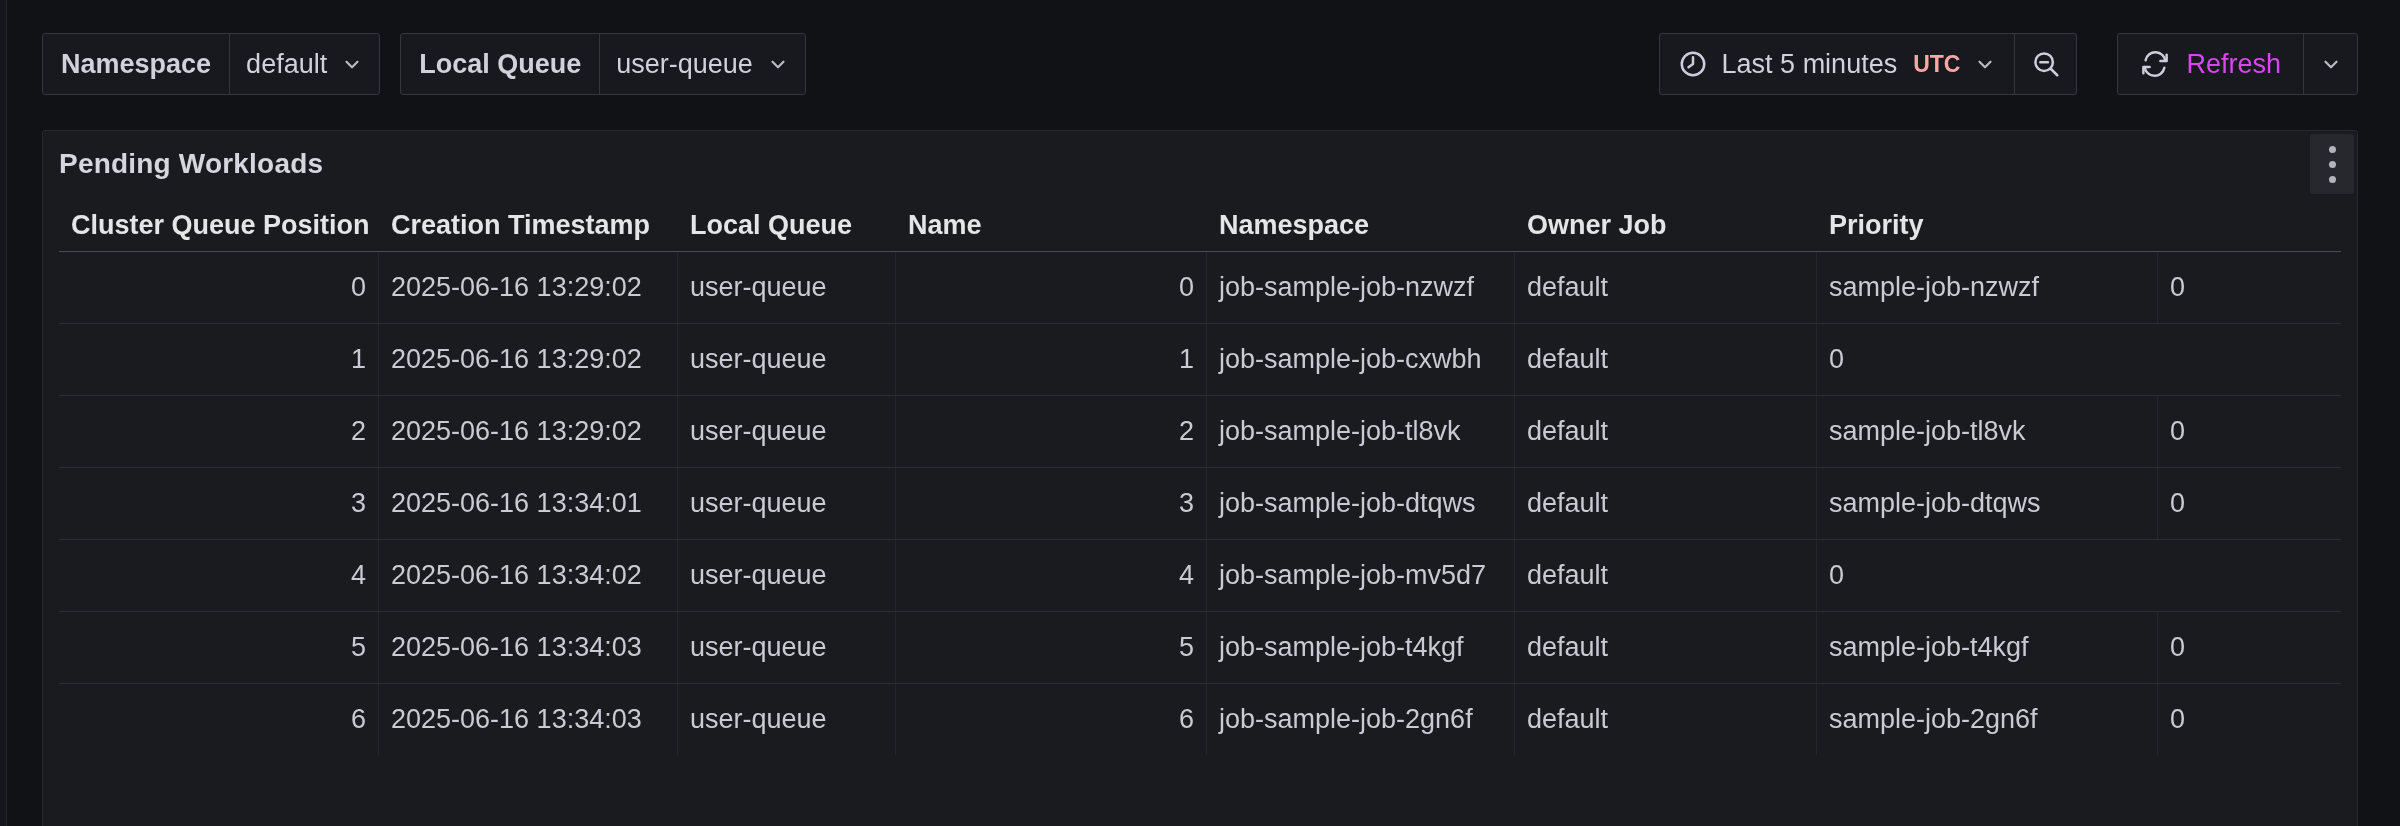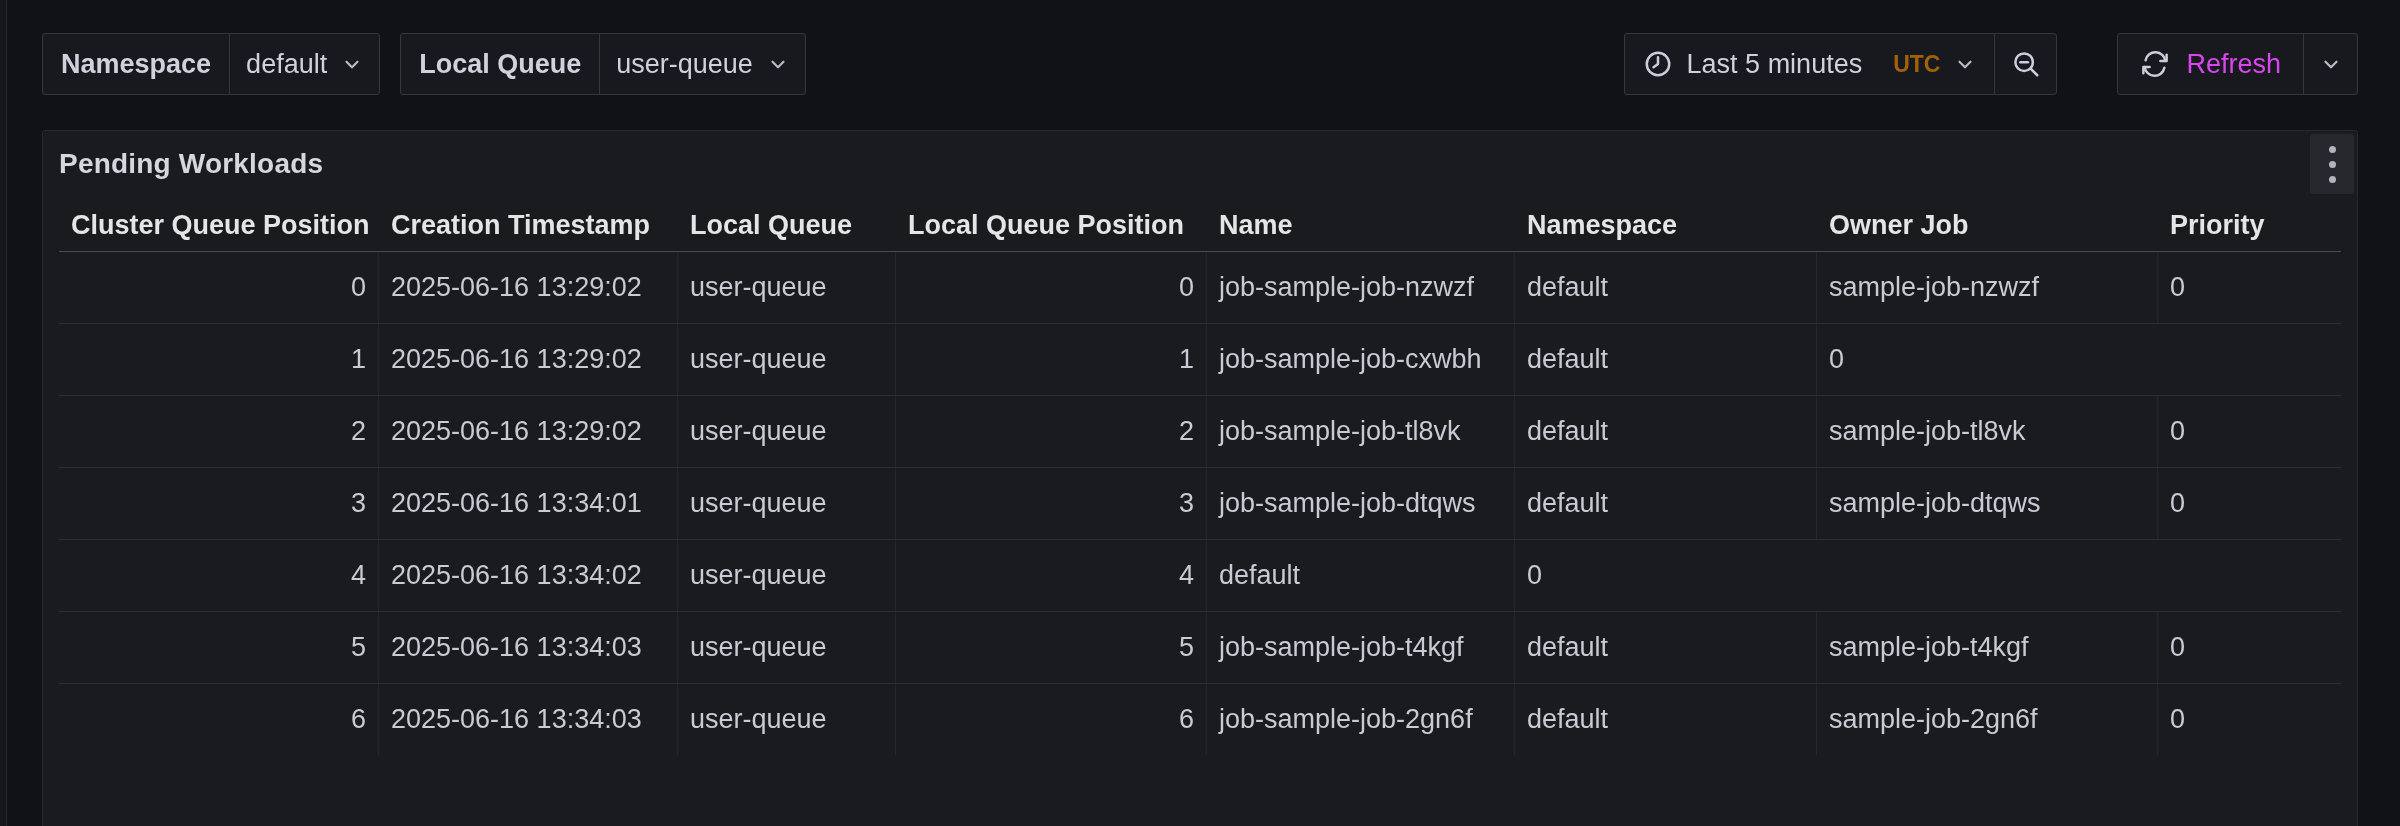--- a/index.html
+++ b/index.html
@@ -15,39 +15,39 @@
     position:absolute; left:0; top:0; width:7px; height:826px;
     background:#16171c; border-right:1px solid #26272d;
   }
 
   
   .toolbar{
     margin:33px 42px 0 42px;
     display:flex; justify-content:space-between; align-items:center;
   }
   .toolbar-left{ display:flex; gap:20px; }
-  .toolbar-right{ display:flex; gap:60px; }
+  .toolbar-right{ display:flex; gap:40px; }
 
   .btn-group{
     display:inline-flex; align-items:stretch; height:62px;
     background:#17191f; border:1px solid #34373e; border-radius:3px;
     overflow:hidden;
   }
   .seg{ display:flex; align-items:center; }
   .seg + .seg{ border-left:1px solid #34373e; }
   .var-label{
     padding:0 18px; font-size:27px; font-weight:700; color:#d0d1da;
   }
   .var-value{
     padding:0 16px; gap:14px; font-size:27px; font-weight:500; color:#d0d1da;
     cursor:pointer;
   }
   .time-btn{ padding:0 18px; gap:14px; cursor:pointer; }
   .time-text{ font-size:27px; font-weight:500; color:#d0d1da; }
-  .utc-badge{ font-size:23px; font-weight:700; color:#a16207; margin-left:17px; }
+  .utc-badge{ font-size:23px; font-weight:700; color:#fca5a5; margin-left:2px; }
   .icon-btn{ width:62px; justify-content:center; cursor:pointer; }
   .refresh-btn{ padding:0 22px; gap:16px; cursor:pointer; }
   .refresh-text{ font-size:27px; font-weight:500; color:#d946ef; }
   .chev-btn{ width:54px; justify-content:center; cursor:pointer; }
   svg{ display:block; }
   .stroke-ic{ stroke:#ccccdc; fill:none; stroke-width:2; stroke-linecap:round; stroke-linejoin:round; }
   .chev{ stroke:#b7bac2; fill:none; stroke-width:2.4; stroke-linecap:round; stroke-linejoin:round; }
 
   
   .panel{
@@ -176,21 +176,20 @@
       <span class="kebab-dot"></span>
       <span class="kebab-dot"></span>
     </button>
   </div>
 
   <div class="table">
     <div class="t-grid t-head" id="thead-row">
         <div class="t-cell al-left">Cluster Queue Position</div>
         <div class="t-cell al-left">Creation Timestamp</div>
         <div class="t-cell al-left">Local Queue</div>
-        <div class="t-cell al-left">Local Queue Position</div>
         <div class="t-cell al-left">Name</div>
         <div class="t-cell al-left">Namespace</div>
         <div class="t-cell al-left">Owner Job</div>
         <div class="t-cell al-left">Priority</div>
       </div>
     <div id="tbody">
         <div class="t-grid t-row">
           <div class="t-cell al-right">0</div>
           <div class="t-cell al-left">2025-06-16 13:29:02</div>
           <div class="t-cell al-left">user-queue</div>
@@ -227,20 +226,21 @@
           <div class="t-cell al-left">job-sample-job-dtqws</div>
           <div class="t-cell al-left">default</div>
           <div class="t-cell al-left">sample-job-dtqws</div>
           <div class="t-cell al-left">0</div>
         </div>
         <div class="t-grid t-row">
           <div class="t-cell al-right">4</div>
           <div class="t-cell al-left">2025-06-16 13:34:02</div>
           <div class="t-cell al-left">user-queue</div>
           <div class="t-cell al-right">4</div>
+          <div class="t-cell al-left">job-sample-job-mv5d7</div>
           <div class="t-cell al-left">default</div>
           <div class="t-cell al-left">0</div>
         </div>
         <div class="t-grid t-row">
           <div class="t-cell al-right">5</div>
           <div class="t-cell al-left">2025-06-16 13:34:03</div>
           <div class="t-cell al-left">user-queue</div>
           <div class="t-cell al-right">5</div>
           <div class="t-cell al-left">job-sample-job-t4kgf</div>
           <div class="t-cell al-left">default</div>

